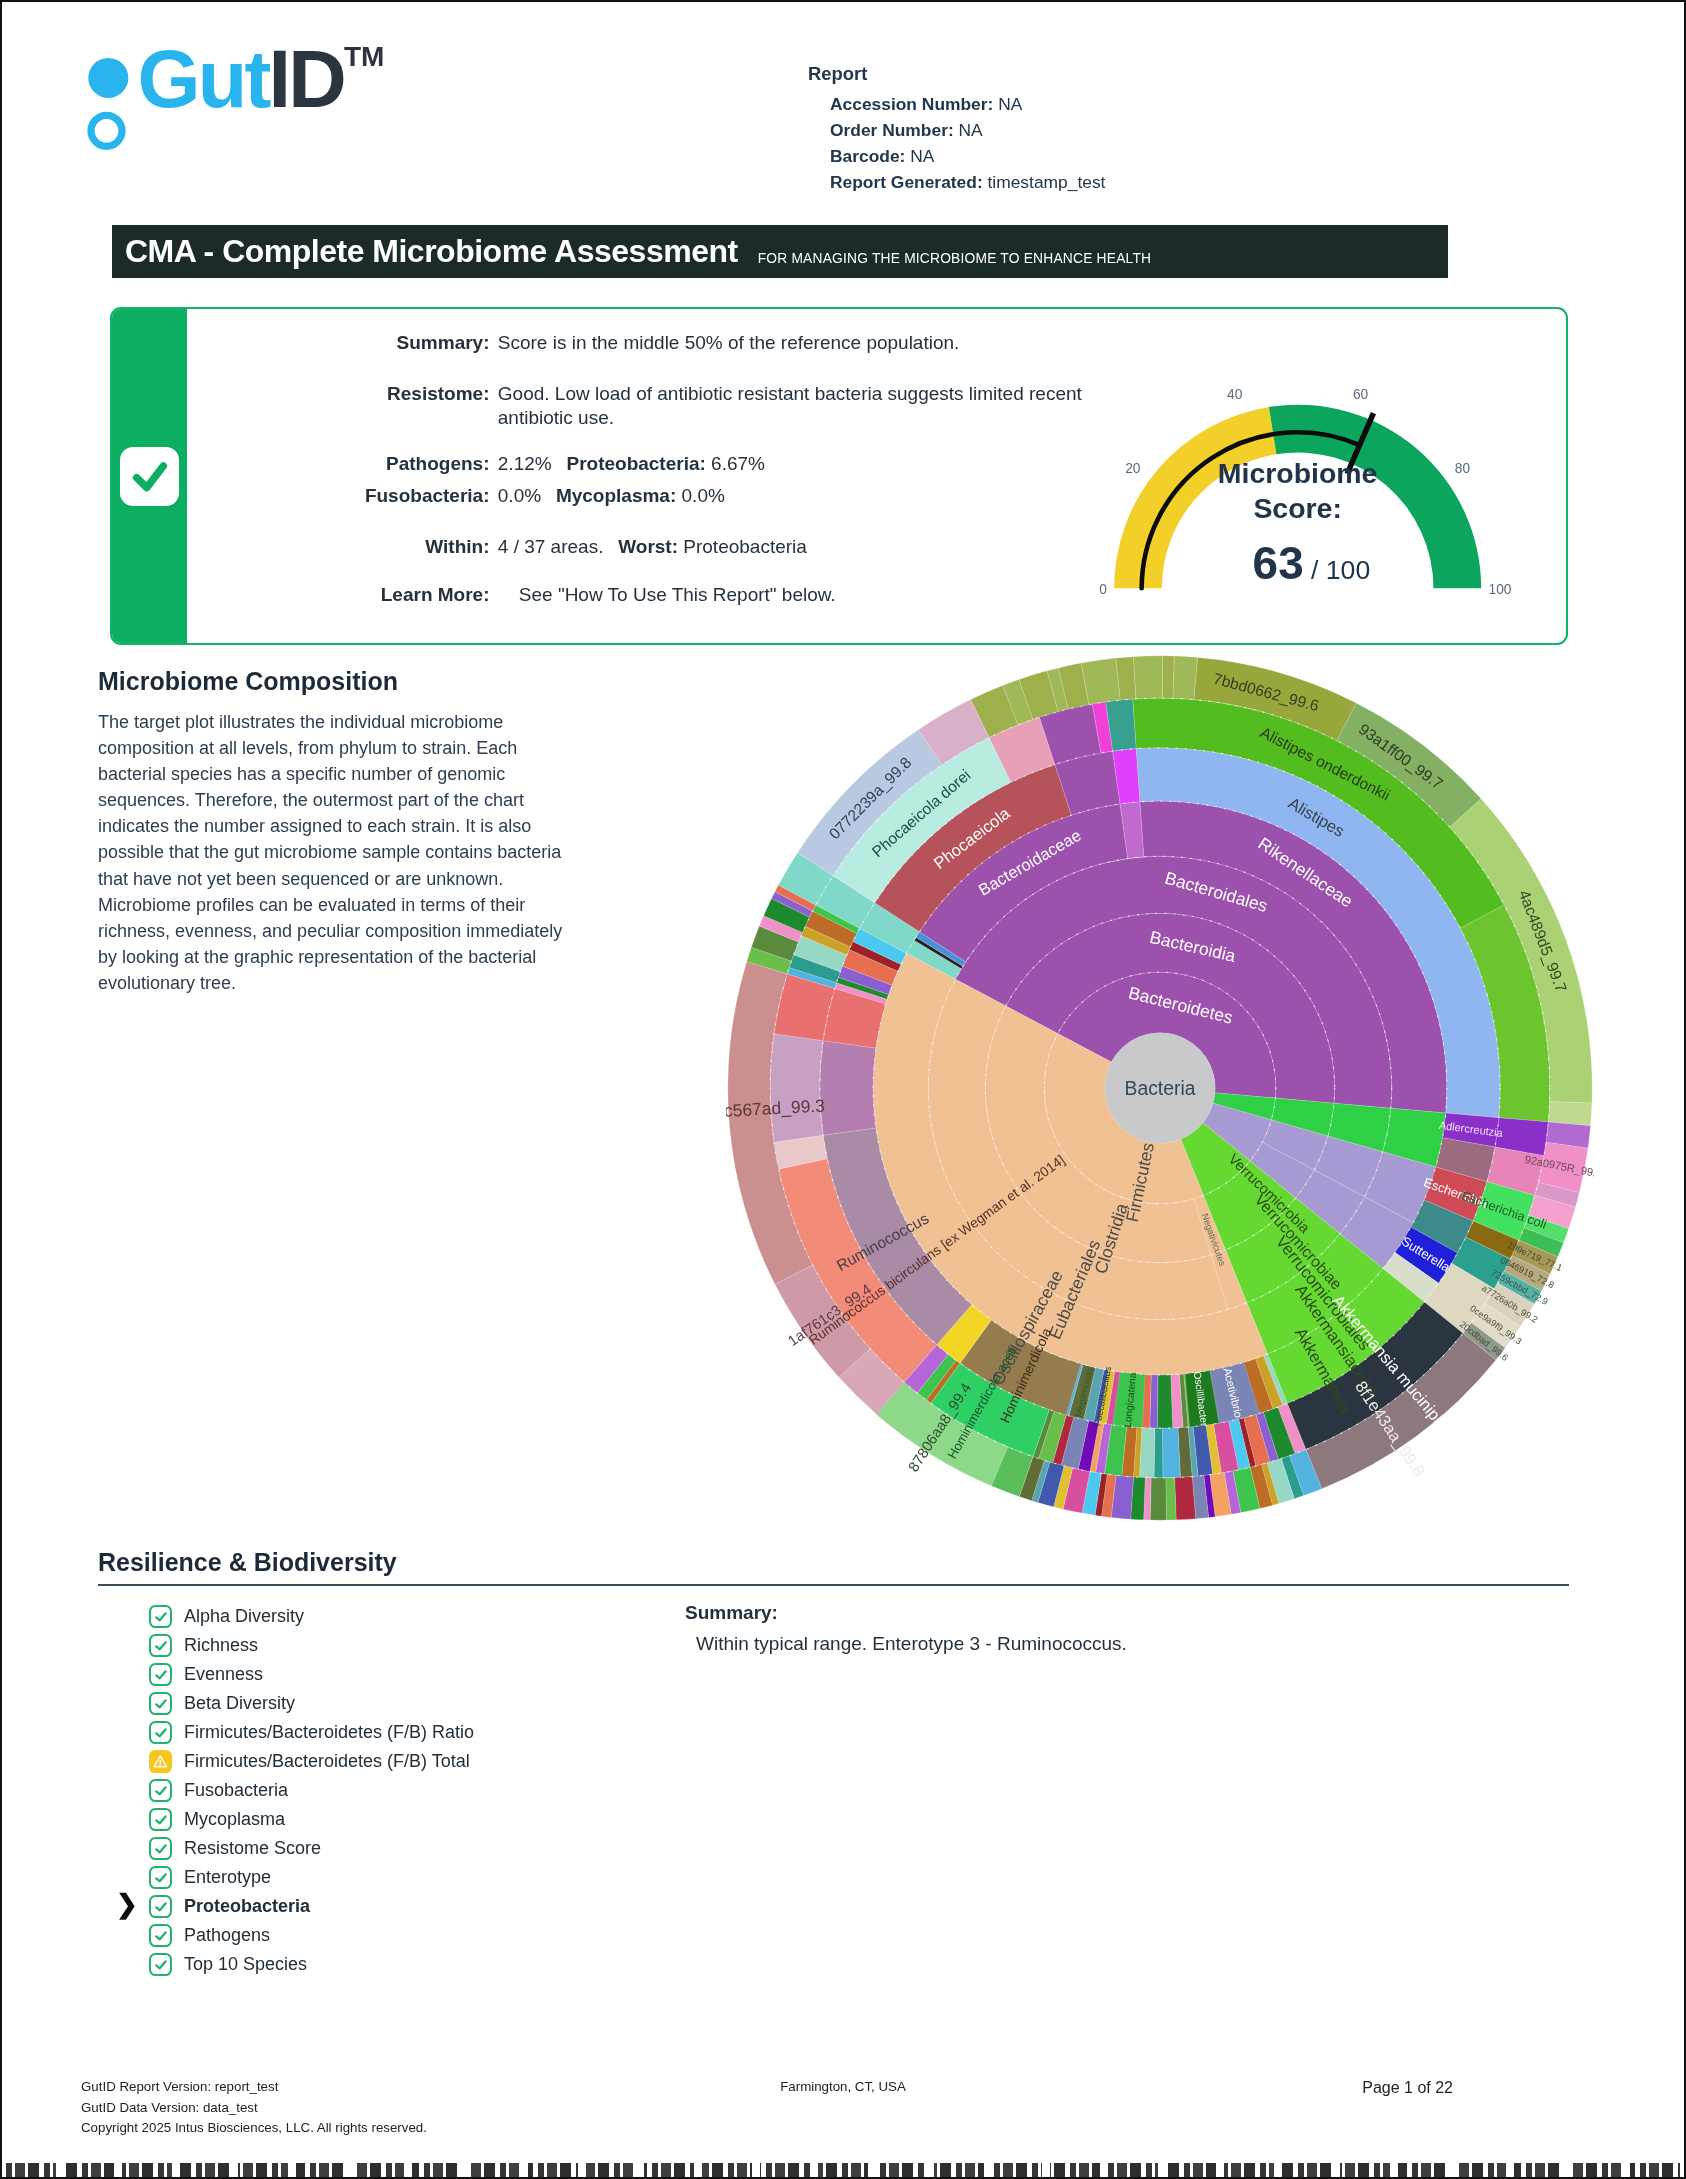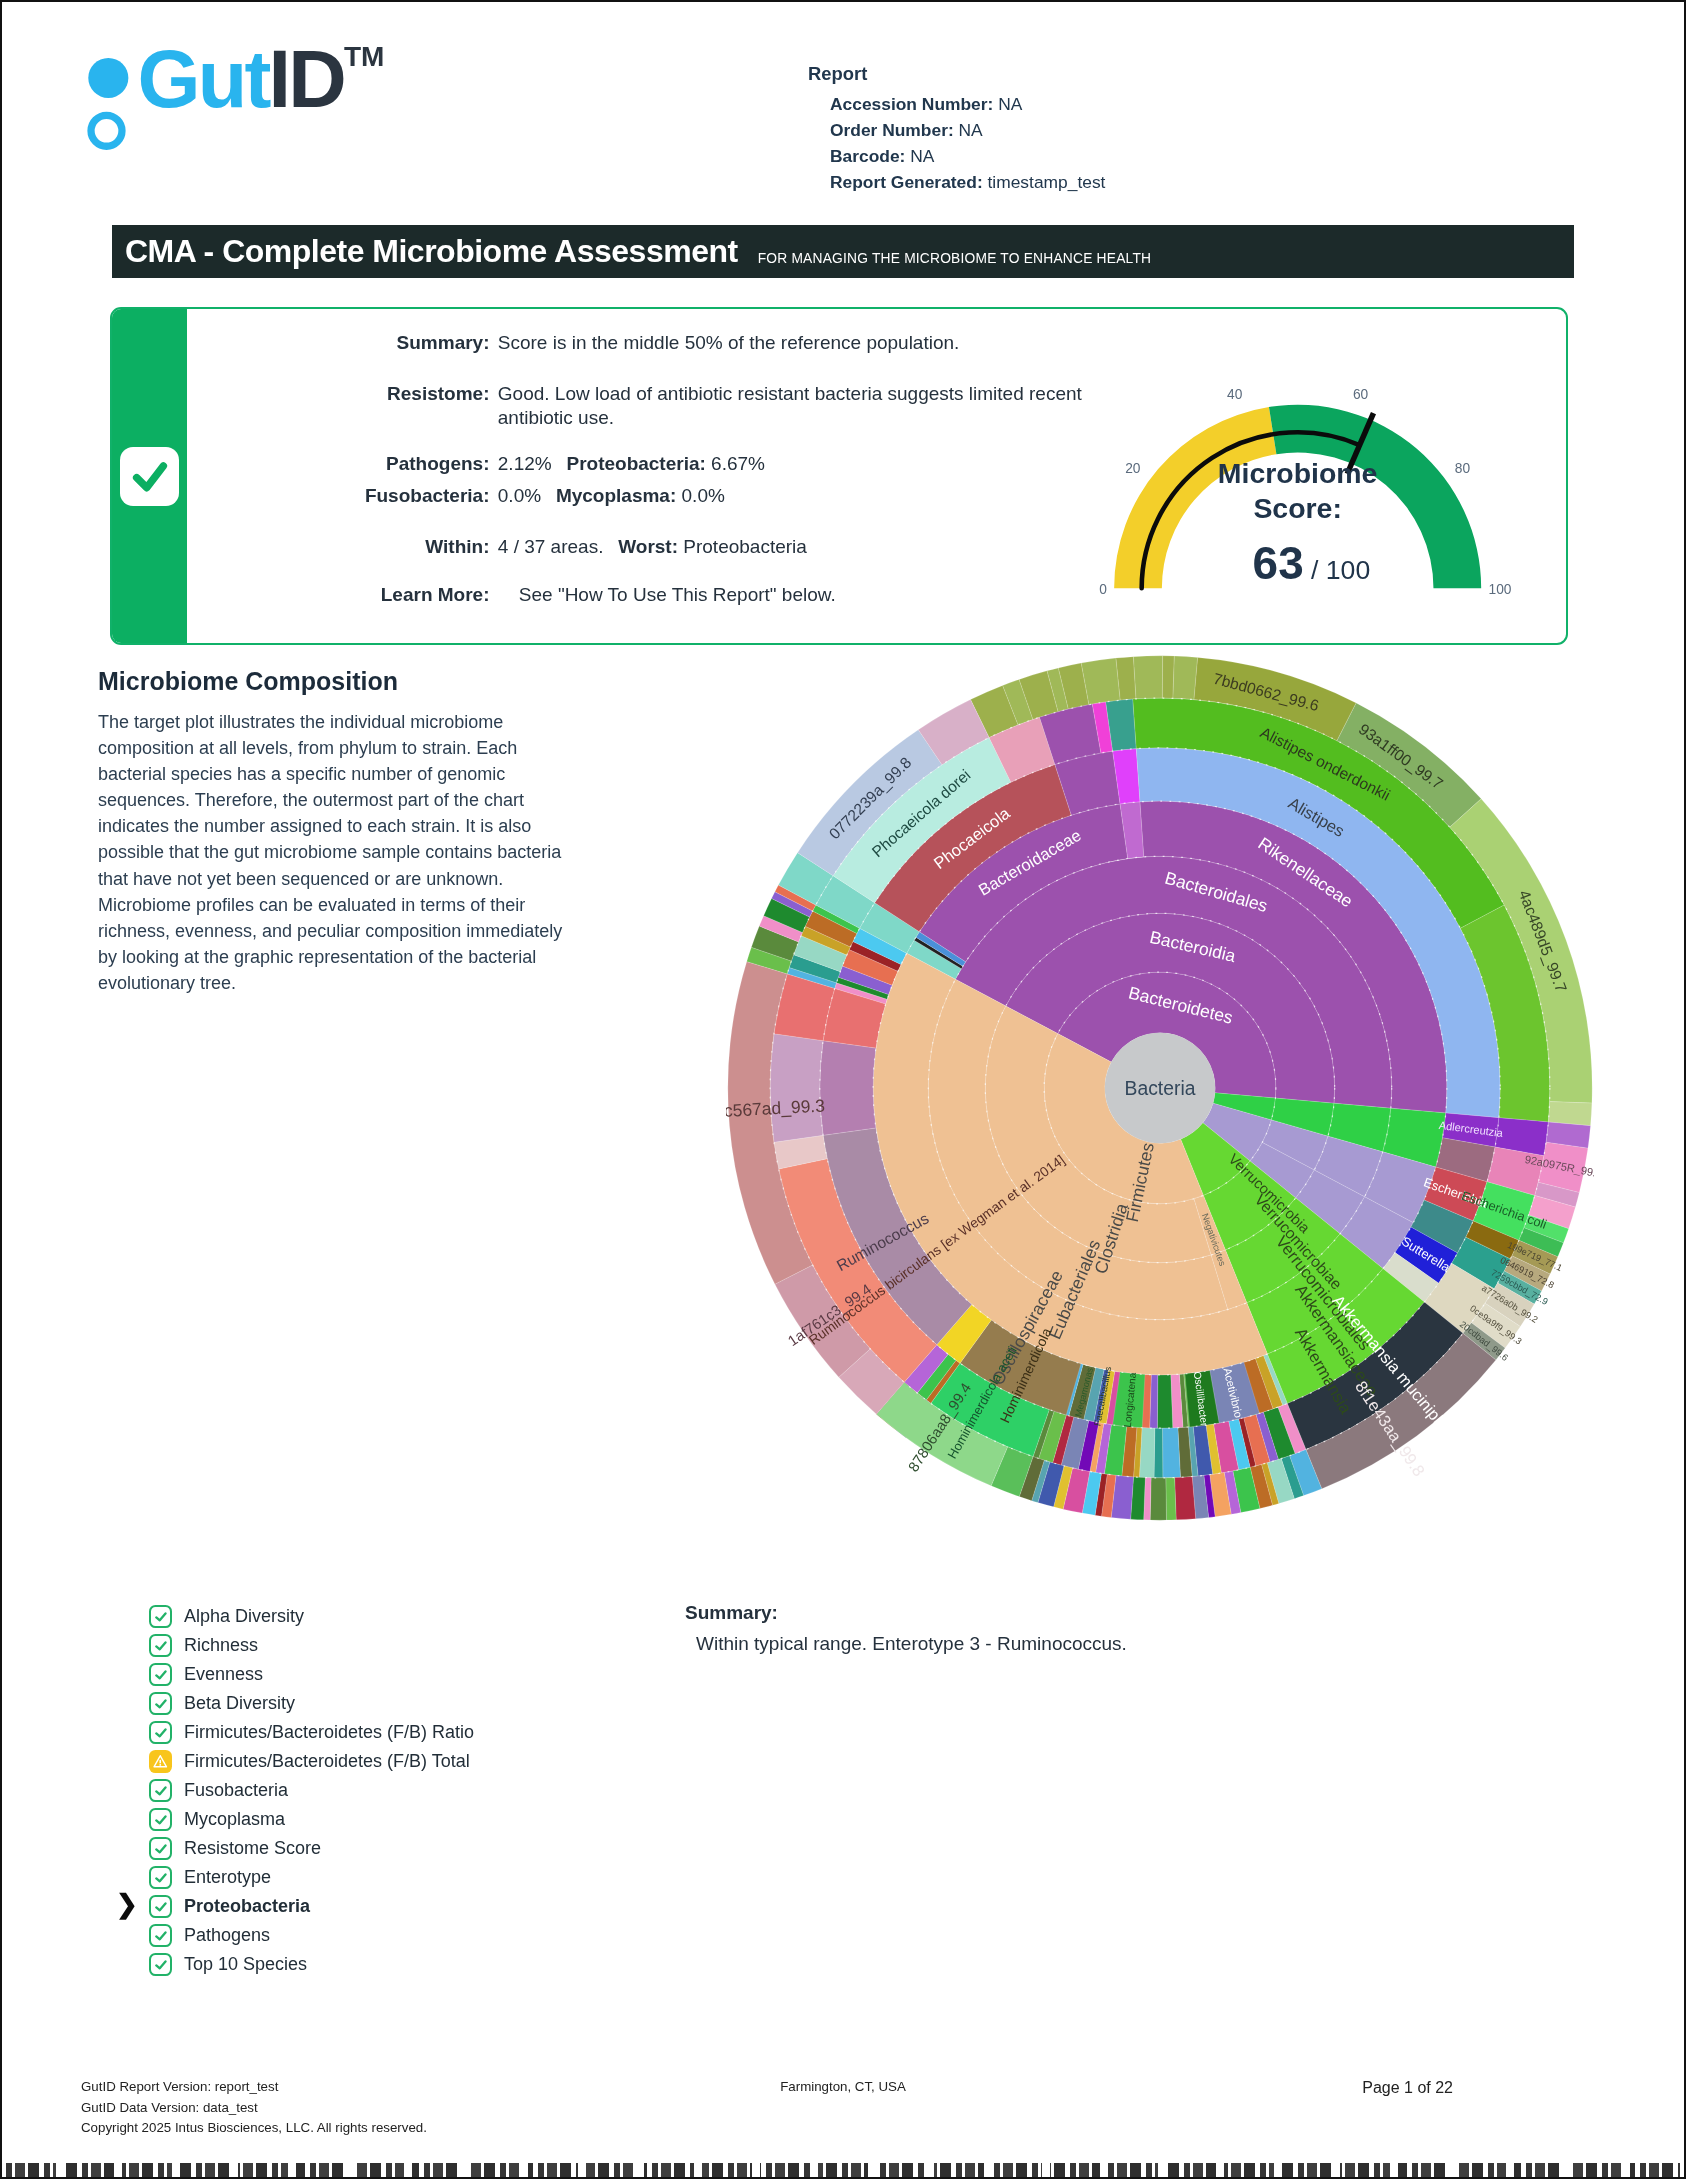--- a/index.html
+++ b/index.html
@@ -13,21 +13,21 @@
   .logo-id{color:#2b3540;}
   .logo-tm{font-size:28px;font-weight:bold;color:#2b3540;vertical-align:top;position:relative;top:3.7px;letter-spacing:0;}
   .info-block{position:absolute;font-size:17.4px;color:#21374d;}
   .report-block{left:806px;top:61px;}
   .sample-block{left:1249px;top:61px;}
   .block-title{font-weight:bold;font-size:18.4px;margin-bottom:5.5px;}
   .kv{margin-left:22px;line-height:1.5;}
   .kv .k{font-weight:bold;}
   .sample-name{margin-left:22px;line-height:1.5;font-weight:bold;}
   
-  .banner{position:absolute;left:110px;top:223px;width:1462px;height:53px;background:#1c2a2a;color:#fff;
+  .banner{position:absolute;left:110px;top:223px;width:1336px;height:53px;background:#1c2a2a;color:#fff;
           display:flex;align-items:center;padding-left:13px;box-sizing:border-box;}
   .banner-title{font-size:32px;font-weight:bold;letter-spacing:-0.5px;white-space:nowrap;}
   .banner-sub{font-size:13.8px;margin-left:20px;margin-top:13px;letter-spacing:0.2px;white-space:nowrap;}
   
   .summary-box{position:absolute;left:108px;top:305px;width:1458px;height:338px;border:2.8px solid #10b169;
                border-radius:11px;display:flex;overflow:hidden;background:#fff;box-sizing:border-box;}
   .green-bar{flex:0 0 75px;background:#0caf62;display:flex;align-items:center;justify-content:center;}
   .check-square{width:59px;height:59px;background:#fff;border-radius:13px;display:flex;align-items:center;justify-content:center;}
   .box-content{position:relative;flex:1;}
   .slines{position:absolute;left:27.5px;top:0;width:918px;font-size:19px;line-height:1.3;color:#25313d;}
@@ -406,20 +406,21 @@
         <text transform="translate(-62.142314192822305,335.2899234793085) rotate(-79.5)" text-anchor="middle" dominant-baseline="central" font-size="10" fill="#2a3a2a" pointer-events="none">Faecalibacillus</text>
         <text transform="translate(-82.49536639948671,330.8708426601148) rotate(-76)" text-anchor="middle" dominant-baseline="central" font-size="10" fill="#2a5a2a" pointer-events="none">Megamonas</text>
         <text transform="translate(407.71769192900604,183.23559612718304) rotate(24.19999999999999)" text-anchor="middle" dominant-baseline="central" font-size="10" fill="#4a4530" pointer-events="none">199e719_77.1</text>
         <text transform="translate(399.33701058254337,200.8455923813058) rotate(26.69999999999999)" text-anchor="middle" dominant-baseline="central" font-size="10" fill="#4a4030" pointer-events="none">0646919_72.8</text>
         <text transform="translate(390.9550090913099,216.70990025011267) rotate(29)" text-anchor="middle" dominant-baseline="central" font-size="10" fill="#2a5a52" pointer-events="none">7259cbbd_72.9</text>
         <text transform="translate(380.3125659125509,234.8858280293037) rotate(31.69999999999999)" text-anchor="middle" dominant-baseline="central" font-size="10" fill="#55513f" pointer-events="none">a7726a0b_99.2</text>
         <text transform="translate(365.2637695558024,257.6652453278976) rotate(35.19999999999999)" text-anchor="middle" dominant-baseline="central" font-size="10" fill="#514d3c" pointer-events="none">0ce9a9f9_99.3</text>
         <text transform="translate(352.24080686220475,275.2006794705692) rotate(38)" text-anchor="middle" dominant-baseline="central" font-size="10" fill="#3f4a3f" pointer-events="none">20cdbad_99.6</text>
       </svg></div>
 
+  <div class="resilience-title">Resilience &amp; Biodiversity</div>
   <ul id="checklist">
       <li class="chk-item">
         <span class="chk-box">
           <svg viewBox="0 0 24 24" width="13.8" height="13.8">
             <path d="M4 13 L10 18 L20 6" fill="none" stroke="#22b268" stroke-width="4" stroke-linecap="round" stroke-linejoin="round"></path>
           </svg>
         </span>
         <span>Alpha Diversity</span>
       </li>
       <li class="chk-item">

